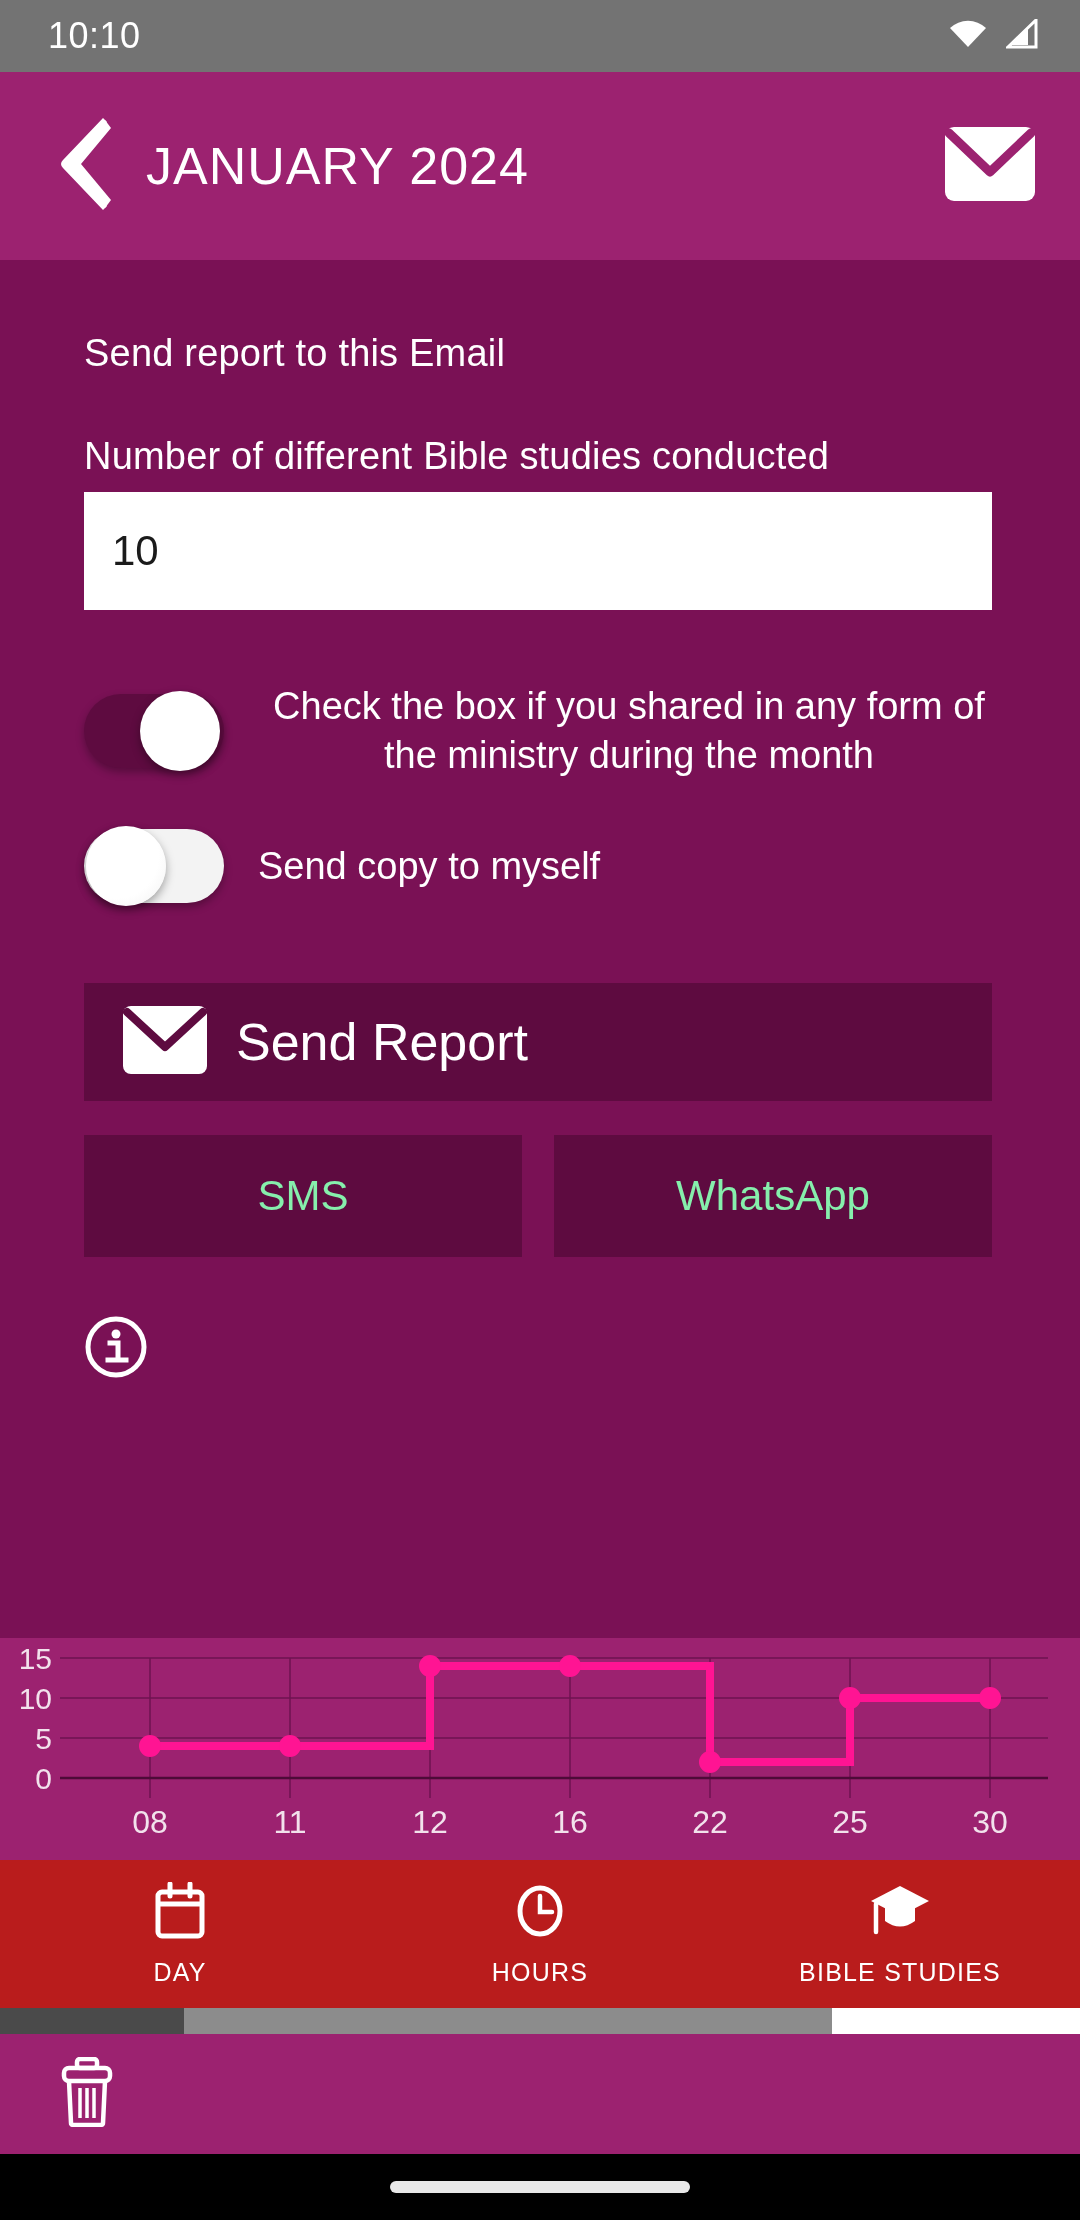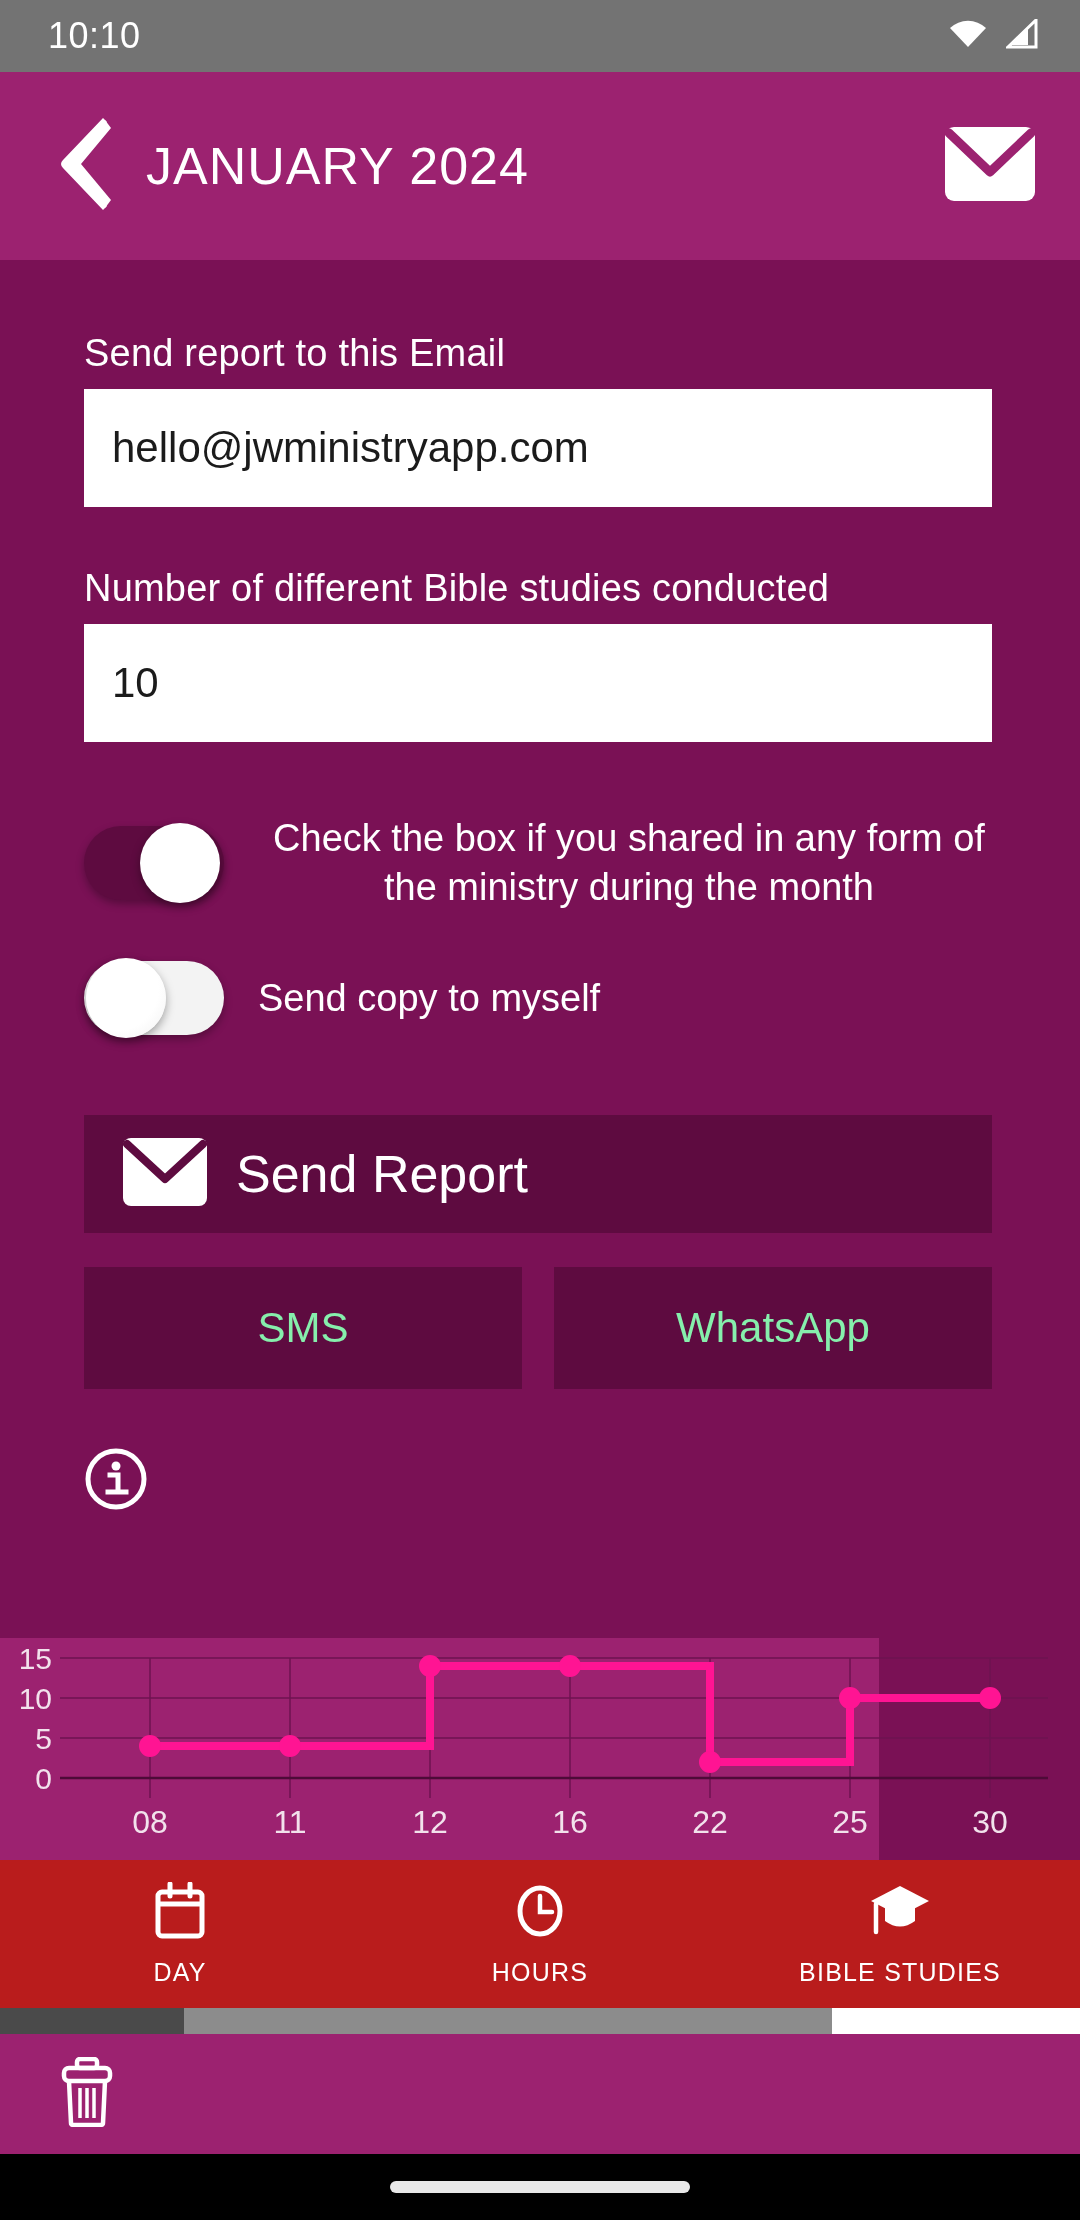--- a/index.html
+++ b/index.html
@@ -80,21 +80,21 @@
   .btn-half {
     flex:1; height:122px; background:#5E0B40;
     display:flex; align-items:center; justify-content:center;
     color:#86efac; font-size:42px;
   }
 
   .info-wrap { margin:58px 0 0 84px; width:64px; height:64px; }
 
   
   .chart-area {
-    position:absolute; top:1638px; left:0; width:879px; height:222px;
+    position:absolute; top:1638px; left:0; width:1080px; height:222px;
     background:#9C2270;
   }
   .chart-svg { display:block; width:1080px; height:222px; }
 
   
   .tabbar {
     position:absolute; top:1860px; left:0; width:1080px; height:148px;
     background:#b91c1c; display:flex;
   }
   .tab { flex:1; display:flex; flex-direction:column; align-items:center; justify-content:center; gap:14px; }
@@ -155,21 +155,20 @@
           <rect x="1" y="1" width="90" height="74" rx="9" fill="#fff"></rect>
           <path d="M5 7 L46 46 L87 7" fill="none" stroke="#9C2270" stroke-width="9" stroke-linecap="round" stroke-linejoin="round"></path>
         </svg>
       </span>
     </div>
   </div>
 
   <div class="content">
 
     <div class="field-label">Send report to this Email</div>
-    <div class="text-input" placeholder="Email address">hello@jwministryapp.com</div>
 
     <div class="field-label">Number of different Bible studies conducted</div>
     <div class="text-input" placeholder="0">10</div>
 
     <div class="toggle-row first">
       <div class="switch on">
         <div class="track"></div>
         <div class="thumb"></div>
       </div>
       <div class="toggle-text">Check the box if you shared in any form of the ministry during the month</div>

